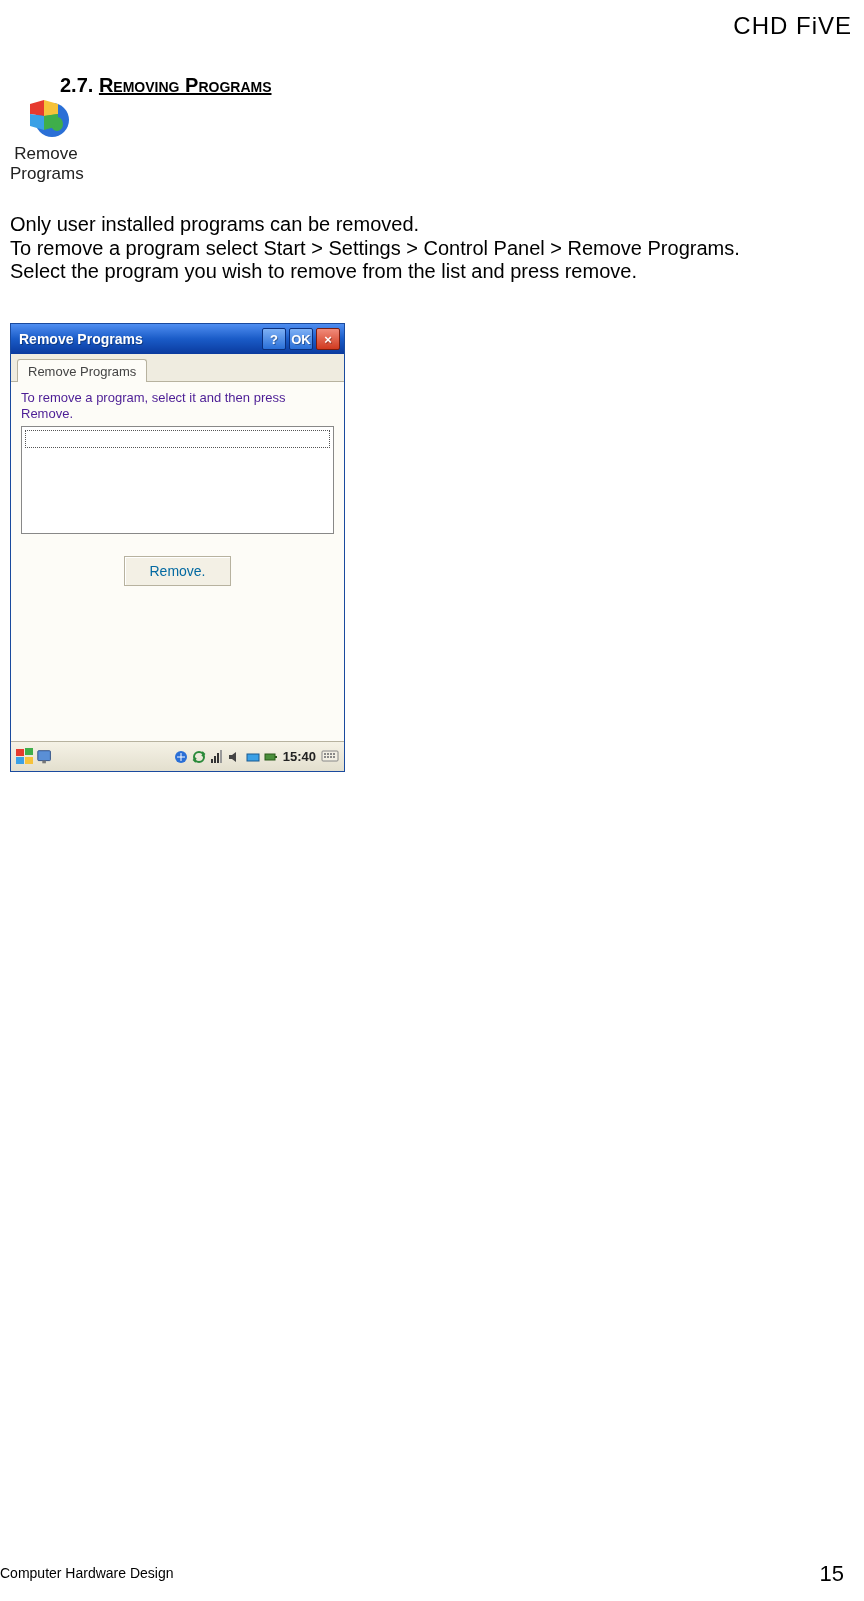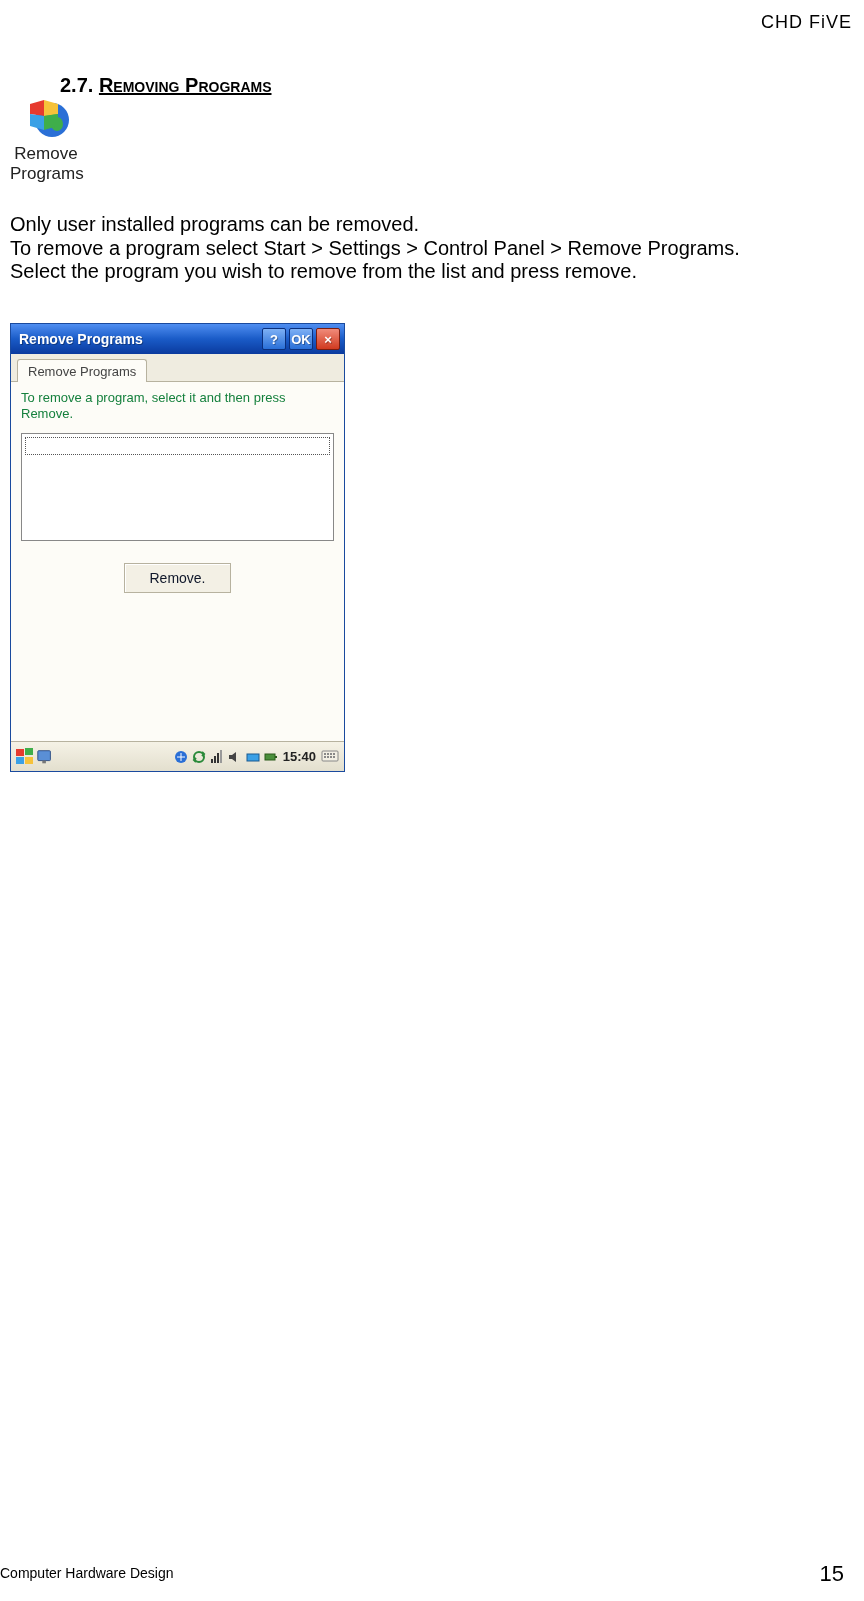--- a/index.html
+++ b/index.html
@@ -9,21 +9,21 @@
       background: #fff;
       font-family: Arial, Helvetica, sans-serif;
       position: relative;
       color: #000;
     }
     .page-header {
       position: absolute;
       top: 12px;
       right: 12px;
       font-family: Impact, 'Arial Black', sans-serif;
-      font-size: 18px;
+      font-size: 24px;
       letter-spacing: 1px;
       font-weight: 400;
     }
     .section-heading {
       position: absolute;
       top: 74px;
       left: 60px;
       font-size: 20px;
       font-weight: bold;
     }
@@ -126,43 +126,43 @@
     }
     .client {
       flex: 1;
       background: #fdfcf7;
       padding: 8px 10px 10px 10px;
       display: flex;
       flex-direction: column;
     }
     .instruction {
       font-size: 13px;
-      color: #15803d;
+      color: #4c1d95;
       line-height: 1.25;
-      margin-bottom: 10px;
+      margin-bottom: 3px;
     }
     .program-list {
       border: 1px solid #888;
       background: #fff;
       height: 108px;
       padding: 3px;
     }
     .program-list-inner {
       border: 1px dotted #555;
       height: 18px;
     }
     .remove-btn-wrap {
       text-align: center;
       margin-top: 22px;
     }
     .remove-btn {
       display: inline-block;
       border: 1px solid #b7b29f;
       background: #f3f0e5;
-      color: #0f172a;
+      color: #0369a1;
       font-size: 14px;
       padding: 6px 24px;
       box-shadow: inset 1px 1px 0 #fff;
     }
     .taskbar {
       height: 30px;
       background: linear-gradient(to bottom, #f5f2e6, #e3dfce);
       border-top: 1px solid #b7b29f;
       display: flex;
       align-items: center;

